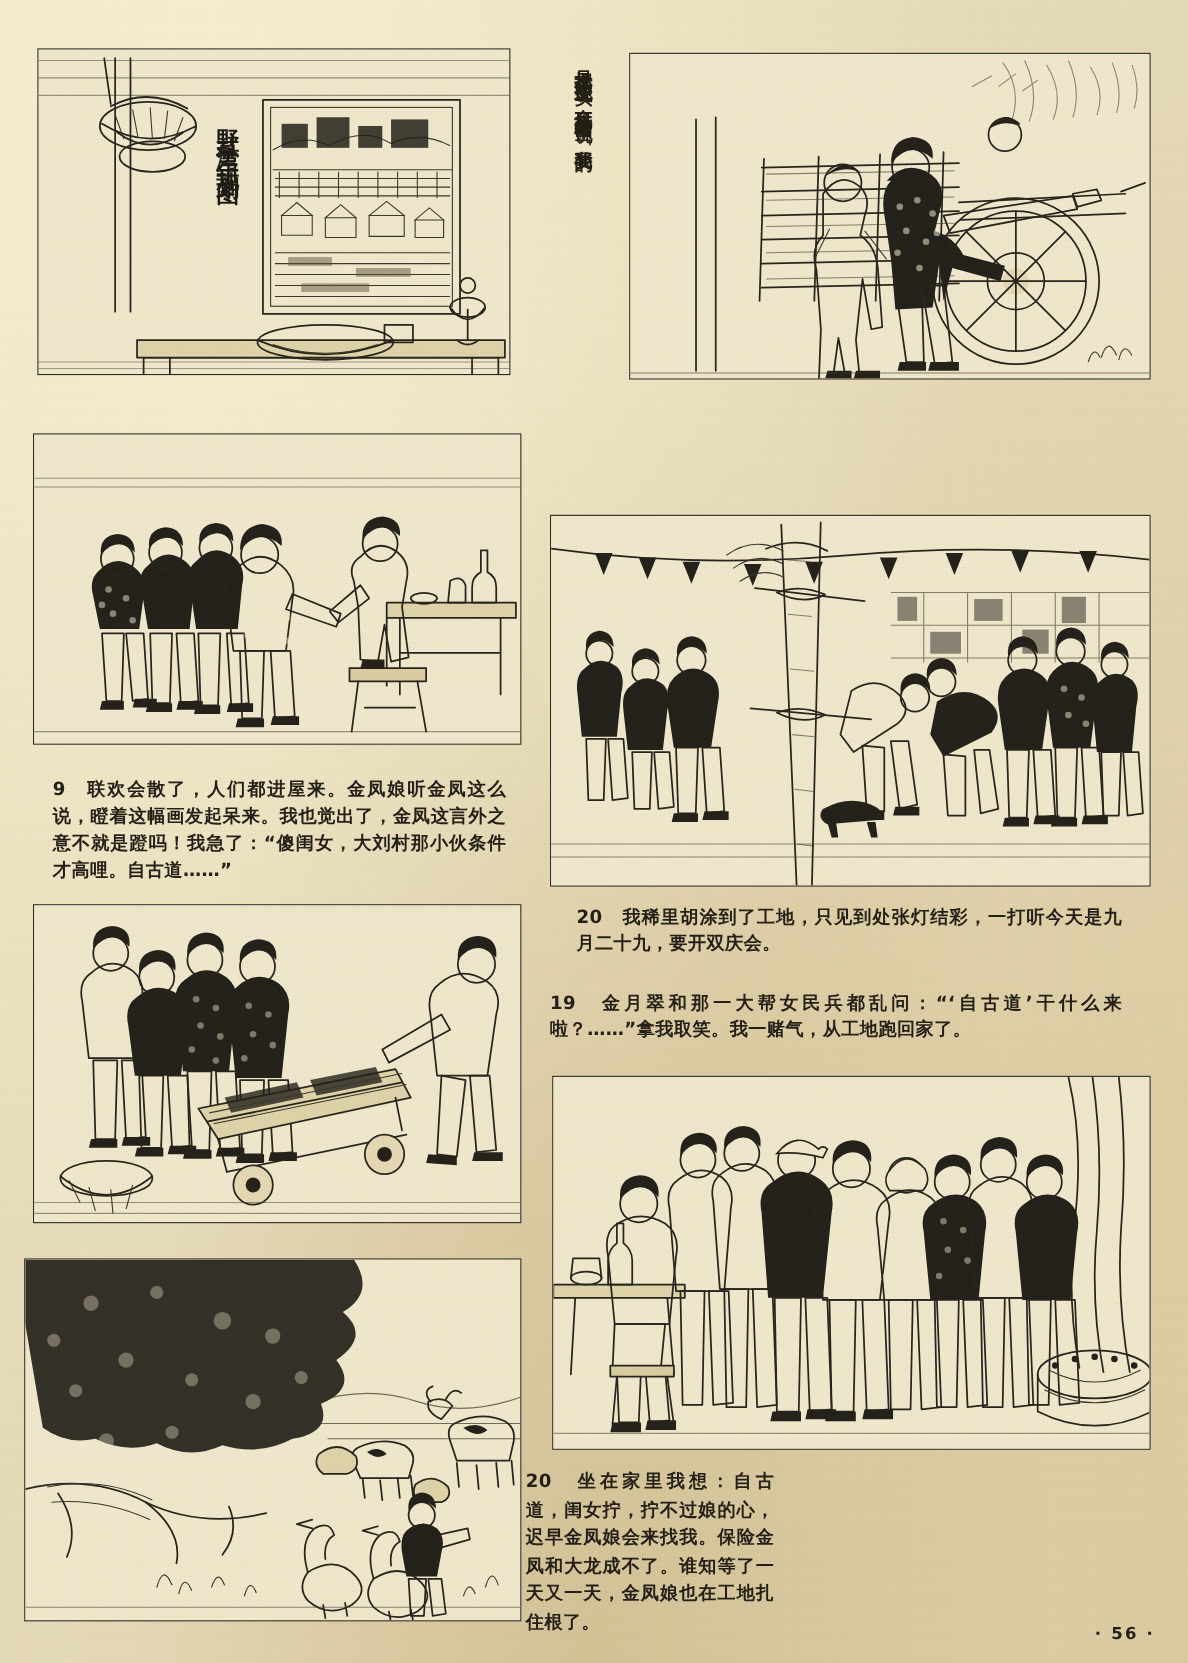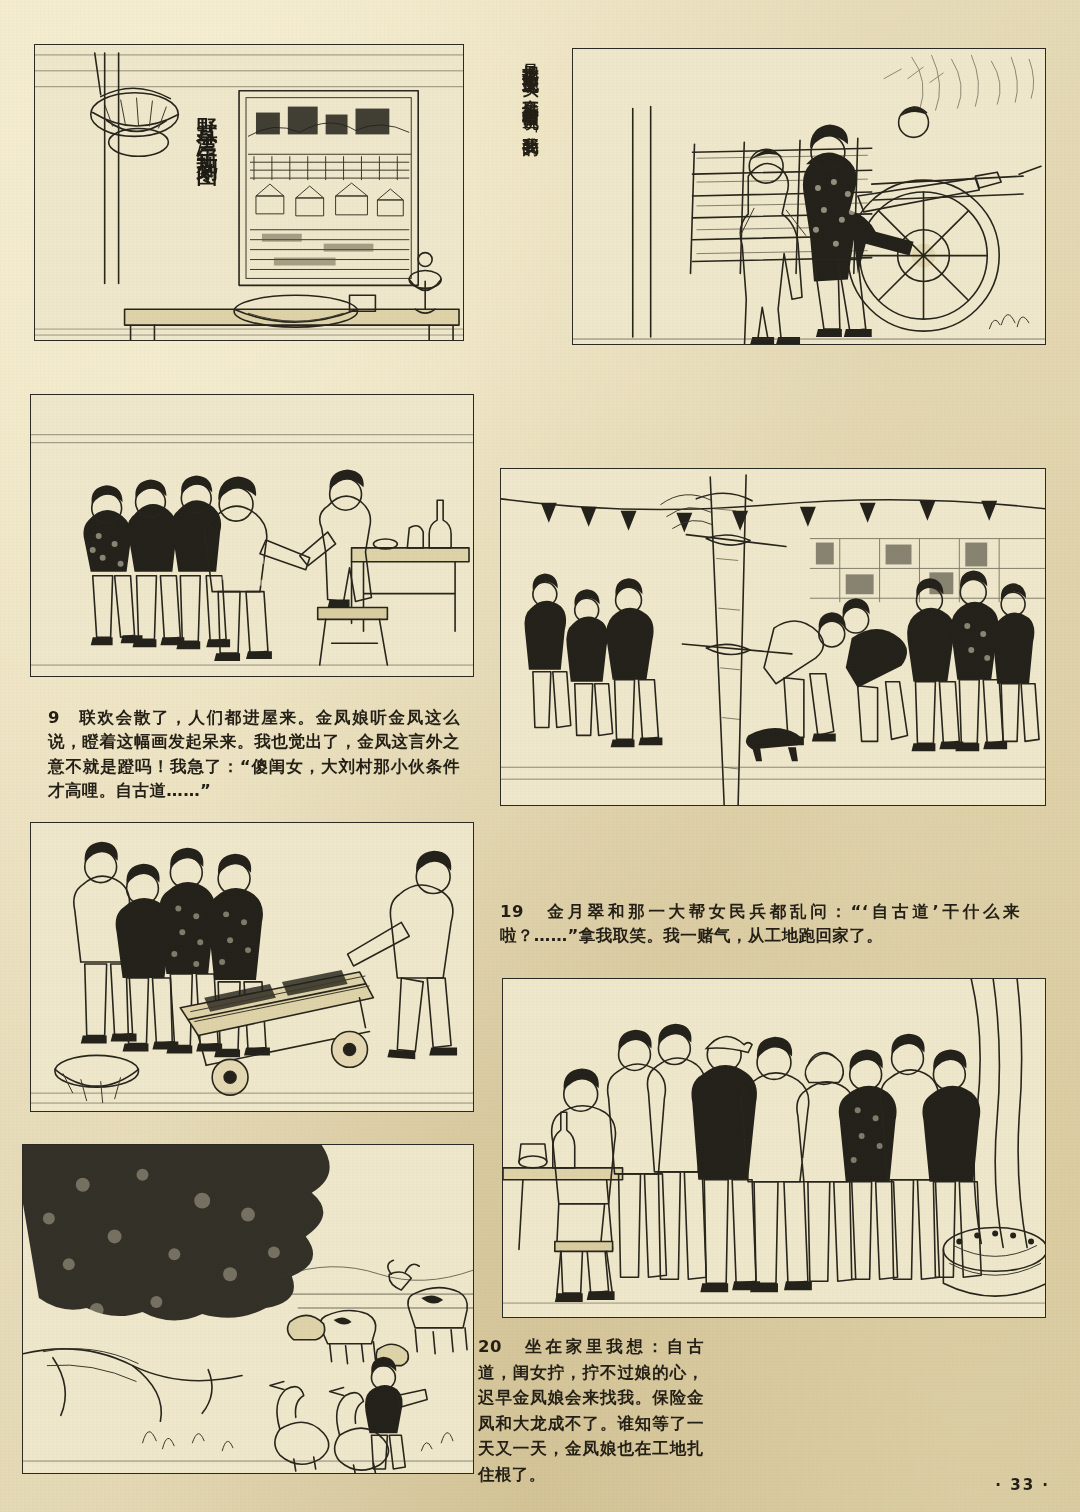--- a/index.html
+++ b/index.html
@@ -510,20 +510,21 @@
           <path d="M252 280 l4 14 l6 0 l-2 -14z M288 280 l4 14 l6 0 l-2 -14z"></path>
         </g>
 
         <g class="ink-thin" opacity=".55">
           <path d="M0 300 h546 M0 312 h546"></path>
         </g>
       </svg>
     </div>
   </div>
 
+  <div class="caption" style="left:524px; top:822px; width:496px;">20　我稀里胡涂到了工地，只见到处张灯结彩，一打听今天是九月二十九，要开双庆会。</div>
 
   <div class="caption" style="left:500px; top:900px; width:520px;">19　金月翠和那一大帮女民兵都乱问：“‘自古道’干什么来啦？……”拿我取笑。我一赌气，从工地跑回家了。</div>
 
   <div class="panel" style="left:30px; top:822px; width:444px; height:290px;">
     <div class="art">
       <svg viewBox="0 0 444 290" preserveAspectRatio="none">
         <rect width="444" height="290" fill="#efe7cb"></rect>
 
         <g>
 
@@ -841,17 +842,17 @@
         </g>
 
         <g class="ink-thin" opacity=".5">
             <path d="M0 326 h544"></path>
           </g>
       </svg>
     </div>
   </div>
 
 
-  <div class="page-num">· 33 ·</div>
+  <div class="page-num">· 56 ·</div>
 
 </div>
 
 <div class="grain"></div>
 
 </body></html>

